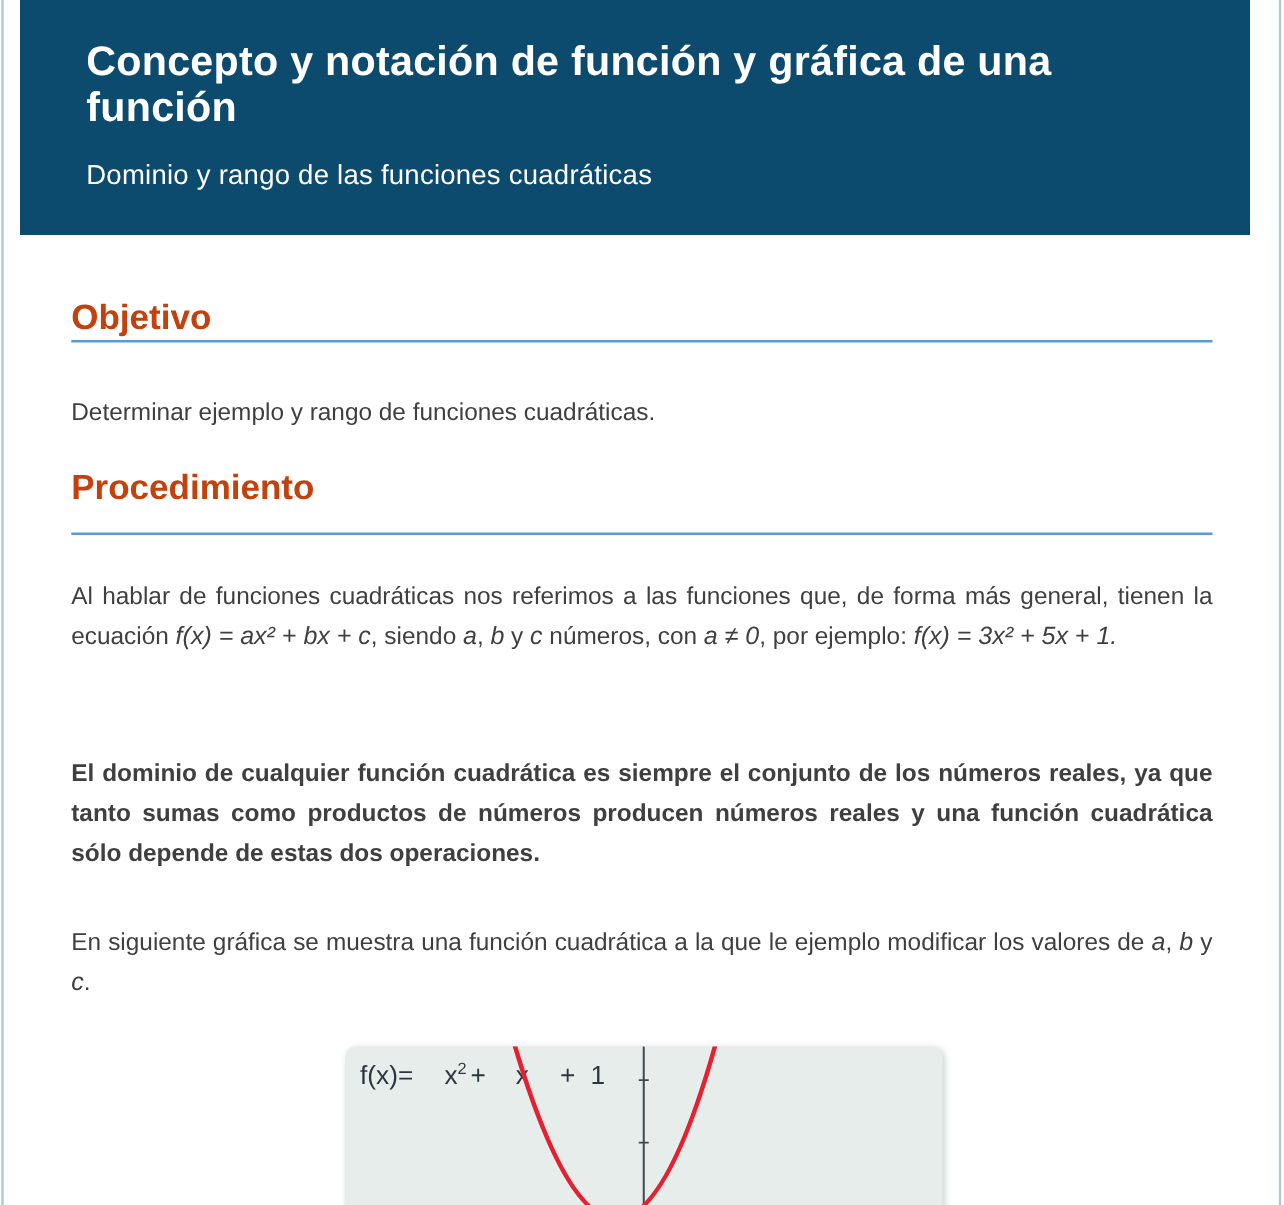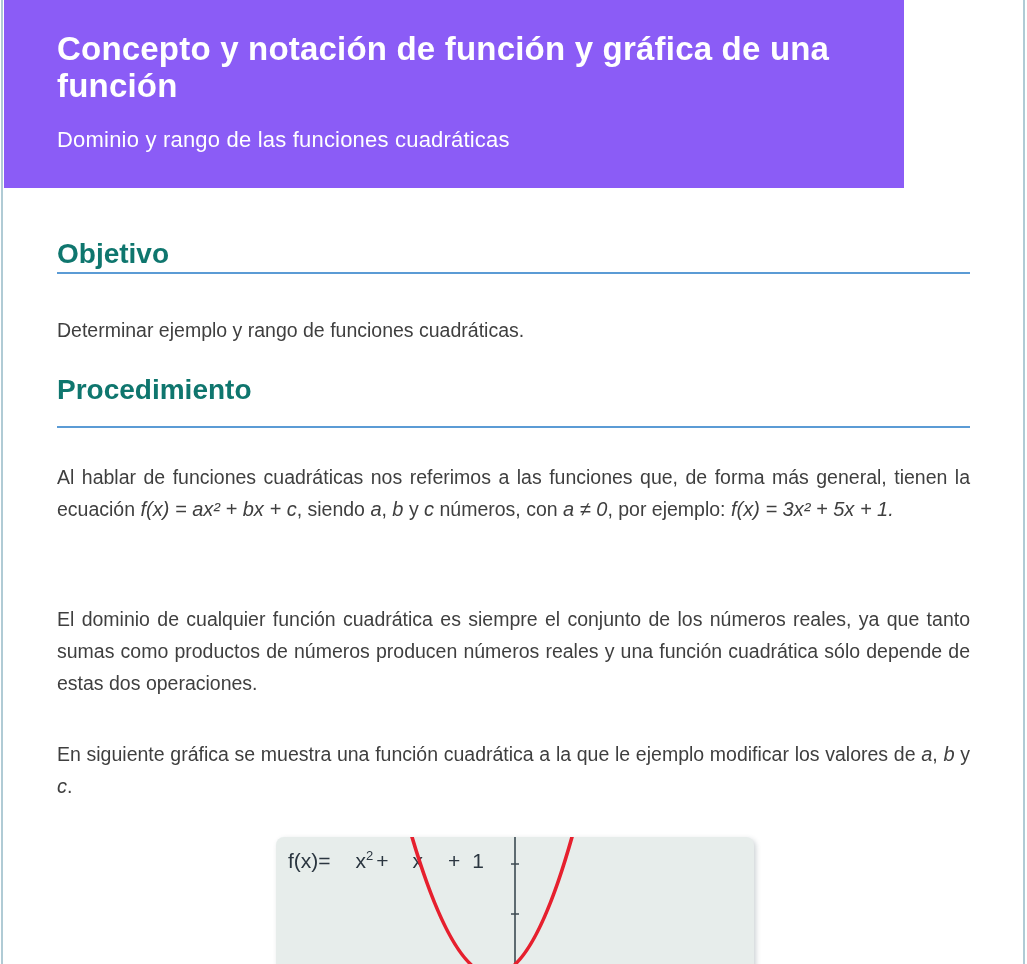--- a/index.html
+++ b/index.html
@@ -8,35 +8,35 @@
     font-family:"Liberation Sans","DejaVu Sans",sans-serif;
     position:relative;
   }
   .page{position:relative;width:1027px;height:964px;}
   .edge{position:absolute;top:0;bottom:0;width:2px;background:#b0cbd5;}
   .edge-left{left:1px;}
   .edge-right{left:1023px;}
 
   
   .banner{
-    position:absolute;left:4px;top:0;width:900px;height:188px;
-    background:#8b5cf6;box-sizing:border-box;padding:30px 60px 0 53px;
+    position:absolute;left:16px;top:0;width:984px;height:188px;
+    background:#0c4a6e;box-sizing:border-box;padding:30px 60px 0 53px;
   }
   .banner-title{
     color:#ffffff;font-size:33px;font-weight:bold;line-height:37px;
     max-width:900px;letter-spacing:0.2px;
   }
   .banner-subtitle{
     color:#ffffff;font-size:22px;margin-top:23px;
     letter-spacing:0.2px;
   }
 
   
   .sec-heading{
-    position:absolute;left:57px;font-size:28px;font-weight:bold;color:#0f766e;
+    position:absolute;left:57px;font-size:28px;font-weight:bold;color:#c2410c;
   }
   .sec-rule{
     position:absolute;left:57px;width:913px;height:2px;background:#5b9bd5;
   }
   .body-text{
     position:absolute;left:57px;width:913px;color:#3f3f3f;font-size:19.5px;
     line-height:32px;text-align:justify;
   }
   .body-text .math{
     font-family:Liberation Sans, sans-serif;
@@ -80,21 +80,21 @@
   <div class="sec-heading" style="top:238px;">Objetivo</div>
   <div class="sec-rule" style="top:272px;"></div>
 
   <div class="body-text single-line" style="top:314px;">Determinar ejemplo y rango de funciones cuadráticas.</div>
 
   <div class="sec-heading" style="top:374px;">Procedimiento</div>
   <div class="sec-rule" style="top:426px;"></div>
 
   <div class="body-text" style="top:461px;"><span class="txt">Al hablar de funciones cuadráticas nos referimos a las funciones que, de forma más general, tienen la ecuación </span><span class="math">f(x) = ax² + bx + c</span><span class="txt">, siendo </span><span class="math">a</span><span class="txt">, </span><span class="math">b</span><span class="txt"> y </span><span class="math">c</span><span class="txt"> números, con </span><span class="math">a ≠ 0</span><span class="txt">, por ejemplo: </span><span class="math">f(x) = 3x² + 5x + 1.</span></div>
 
-  <div class="body-text" style="top:603px;"><span class="txt">El dominio de cualquier función cuadrática es siempre el conjunto de los números reales, ya que tanto sumas como productos de números producen números reales y una función cuadrática sólo depende de estas dos operaciones.</span></div>
+  <div class="body-text" style="top:603px;font-weight:bold;"><span class="txt">El dominio de cualquier función cuadrática es siempre el conjunto de los números reales, ya que tanto sumas como productos de números producen números reales y una función cuadrática sólo depende de estas dos operaciones.</span></div>
 
   <div class="body-text" style="top:738px;"><span class="txt">En siguiente gráfica se muestra una función cuadrática a la que le ejemplo modificar los valores de </span><span class="math">a</span><span class="txt">, </span><span class="math">b</span><span class="txt"> y </span><span class="math">c</span><span class="txt">.</span></div>
 
   <div class="graph-panel">
     <div class="graph-formula">
       <span class="tok-fx">f(x)=</span><span class="coef-gap"></span><span class="tok-xsq"><span>x</span><sup>2</sup></span><span class="tok-plus1">+</span><span class="coef-gap"></span><span class="tok-x">x</span><span class="tok-plus2">+</span><span>1</span>
     </div>
     <svg class="graph-svg" width="478" height="140" viewBox="0 0 478 140">
       <line x1="239" y1="0" x2="239" y2="140" stroke-width="1.6" stroke="#3C4A52"></line>
       <line x1="235" y1="27" x2="243" y2="27" stroke-width="1.4" stroke="#3C4A52"></line>

